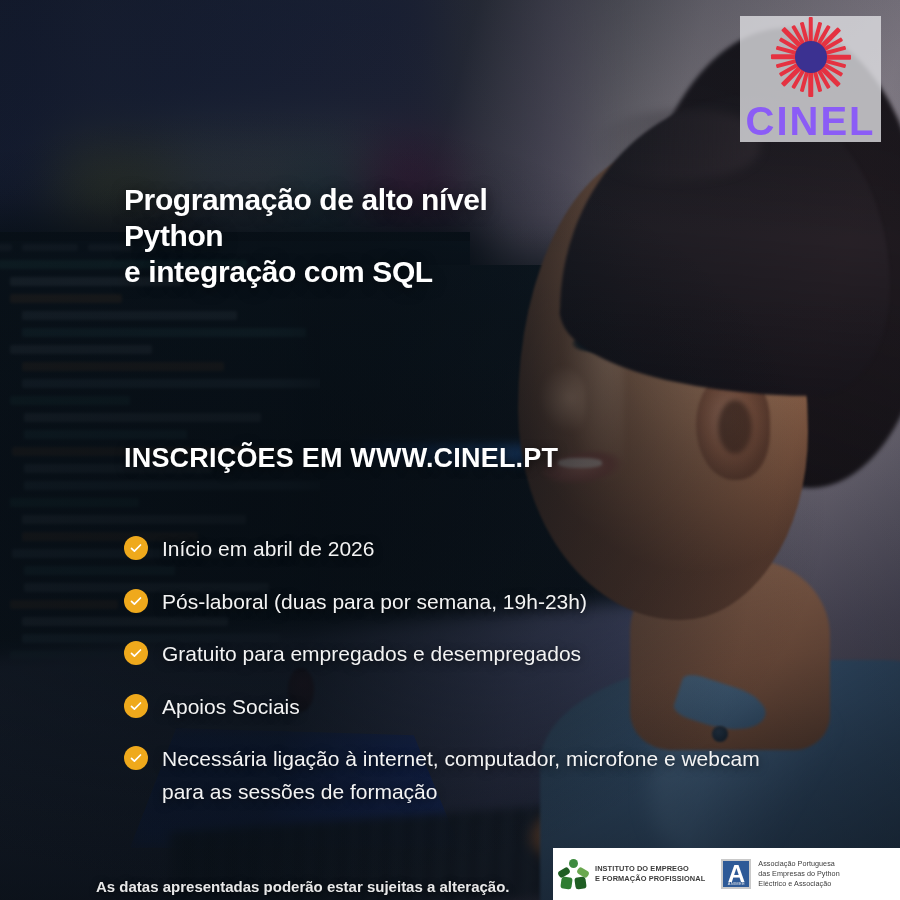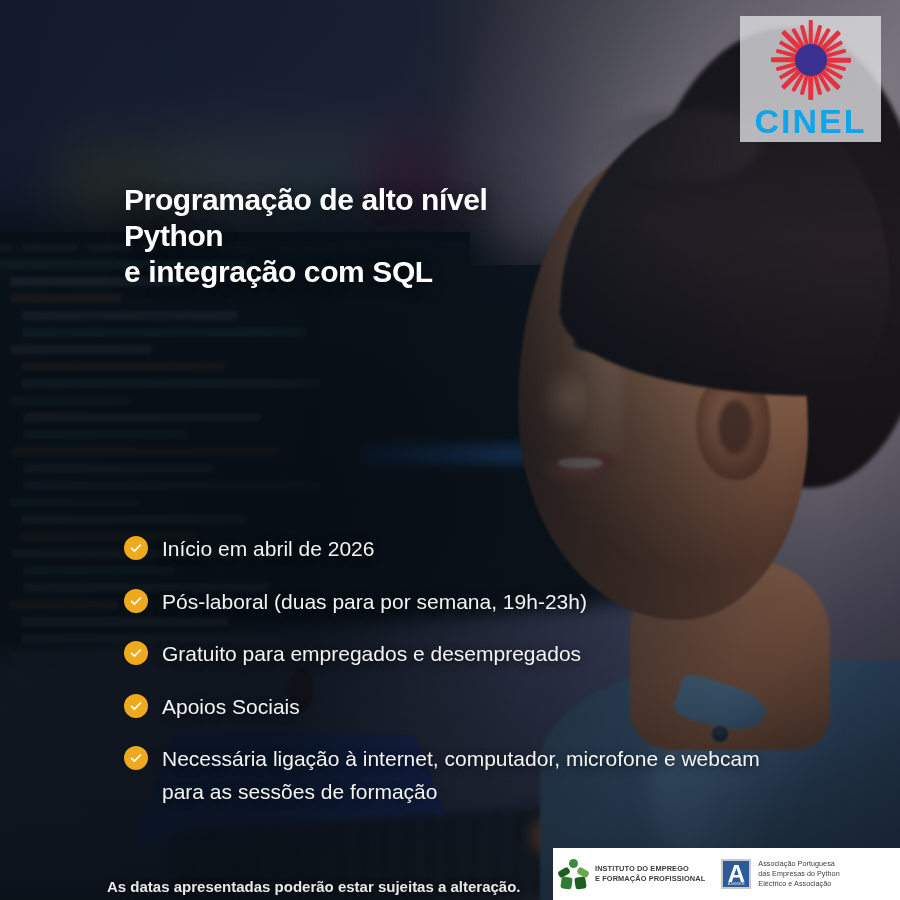--- a/index.html
+++ b/index.html
@@ -234,22 +234,22 @@
     transform-origin:50% 100%;
     border-radius:1px;
   }
   .logo-mark .spoke.long { height:40px; width:4.5px; }
   .logo-dot {
     position:absolute; left:50%; top:50%; width:32px; height:32px;
     transform:translate(-50%,-50%);
     background:#3b3191; border-radius:50%;
   }
   .logo-word {
-    margin-top:5px; color:#0ea5e9; font-weight:bold;
-    font-size:34px; letter-spacing:2px; line-height:1;
+    margin-top:5px; color:#8b5cf6; font-weight:bold;
+    font-size:40px; letter-spacing:2px; line-height:1;
     font-family:"Liberation Sans", sans-serif;
   }
 
   
   .headline {
     position:absolute; left:124px; top:182px; width:640px;
     color:#ffffff;
     font-size:30px; line-height:1.20; font-weight:bold;
     letter-spacing:-.4px;
     text-shadow:0 2px 14px rgba(0,0,0,.55);
@@ -288,21 +288,20 @@
   .bullet-text {
     color:#f3f3f3; font-size:21px; line-height:1.55;
     text-shadow:0 2px 9px rgba(0,0,0,.6);
   }
 
   
   .disclaimer {
     position:absolute; left:96px; top:878px;
     color:#e8e8e8; font-size:15px; font-weight:bold;
     text-shadow:0 1px 7px rgba(0,0,0,.75);
-    margin-left:11px;
   }
 
   
   .footer {
     position:absolute; left:553px; top:848px; width:416px; height:52px;
     background:#ffffff;
     display:flex; align-items:center; gap:10px; padding:0 8px 0 5px;
   }
   .f-logo { display:flex; align-items:center; gap:7px; }
   .iefp-mark { position:relative; width:30px; height:30px; flex:0 0 auto; }
@@ -456,20 +455,21 @@
       <div class="logo-word">CINEL</div>
     </div>
 
     <div class="headline">
       <div>Programação de alto nível</div>
       <div>Python</div>
       <div>e integração com SQL</div>
     </div>
 
 
+    <div class="inscr">INSCRIÇÕES EM WWW.CINEL.PT</div>
 
     <div class="bullets">
       <div class="bullet">
         <span class="check">
           <svg width="14" height="14" viewBox="0 0 14 14">
               <polyline points="2.5,7.4 5.4,10.2 11.5,4" fill="none" stroke="#fff" stroke-width="1.7" stroke-linecap="round" stroke-linejoin="round"></polyline>
             </svg>
         </span>
         <span class="bullet-text">Início em abril de 2026</span>
       </div>

